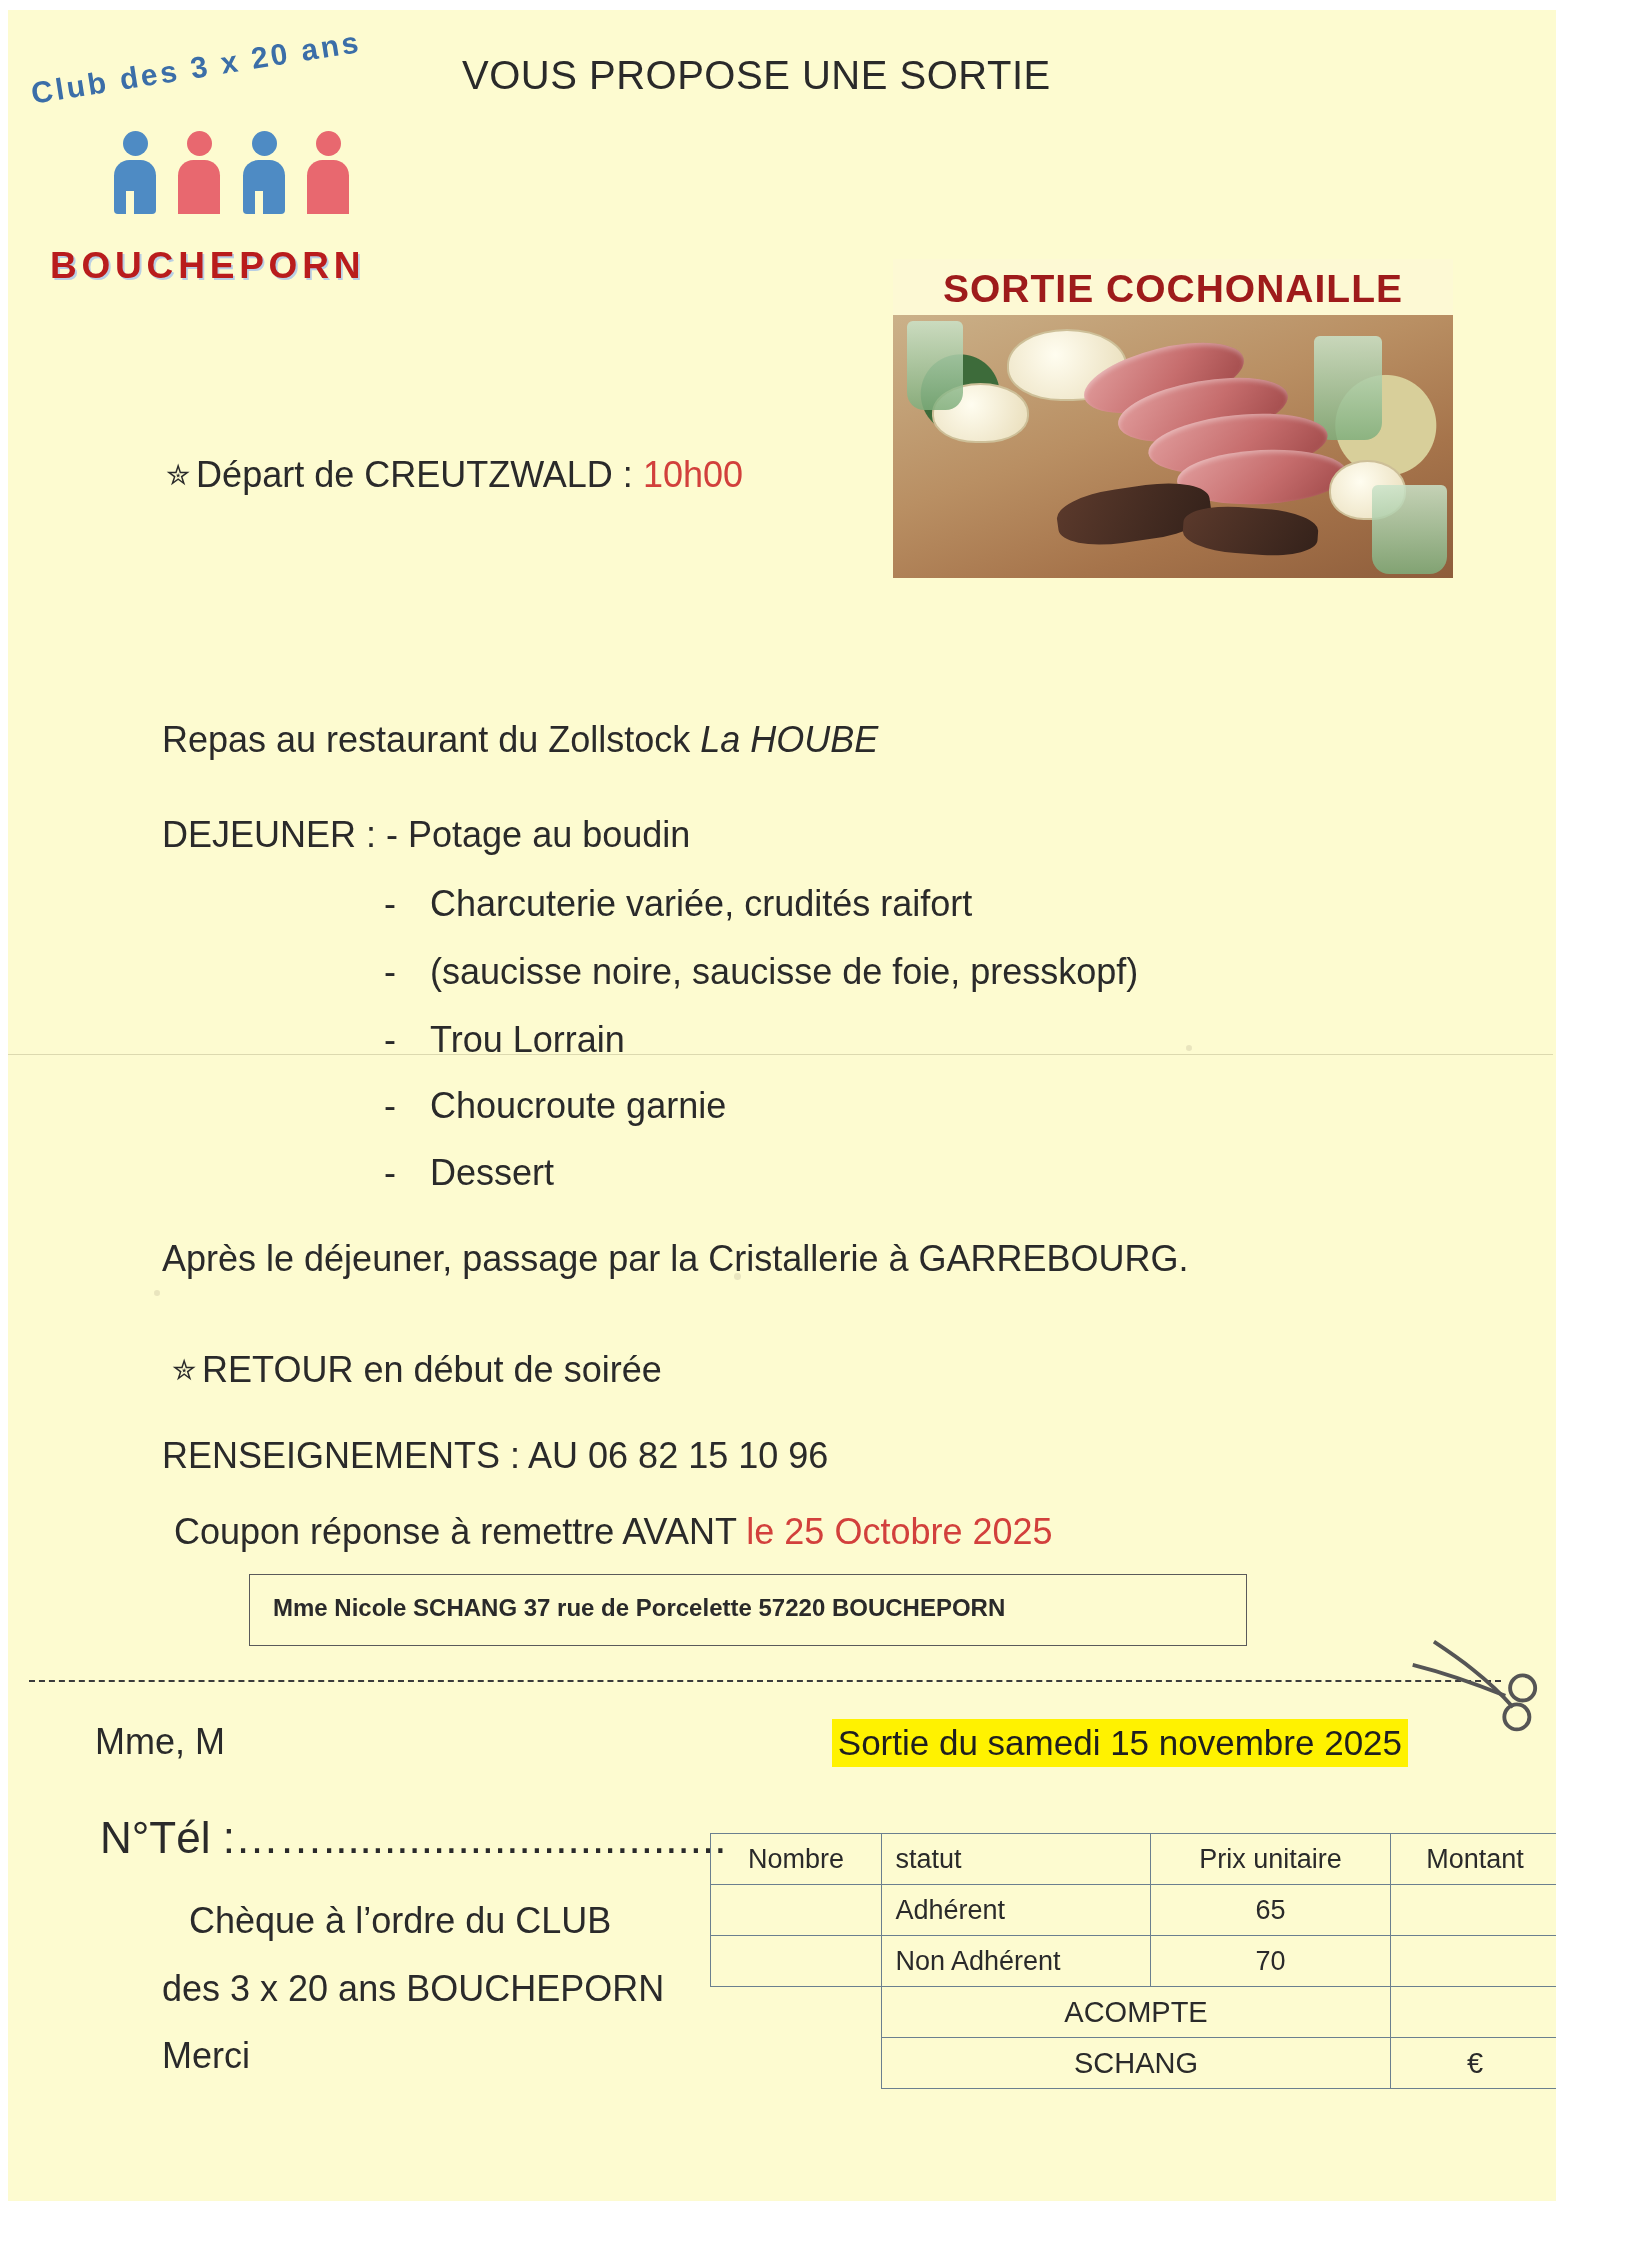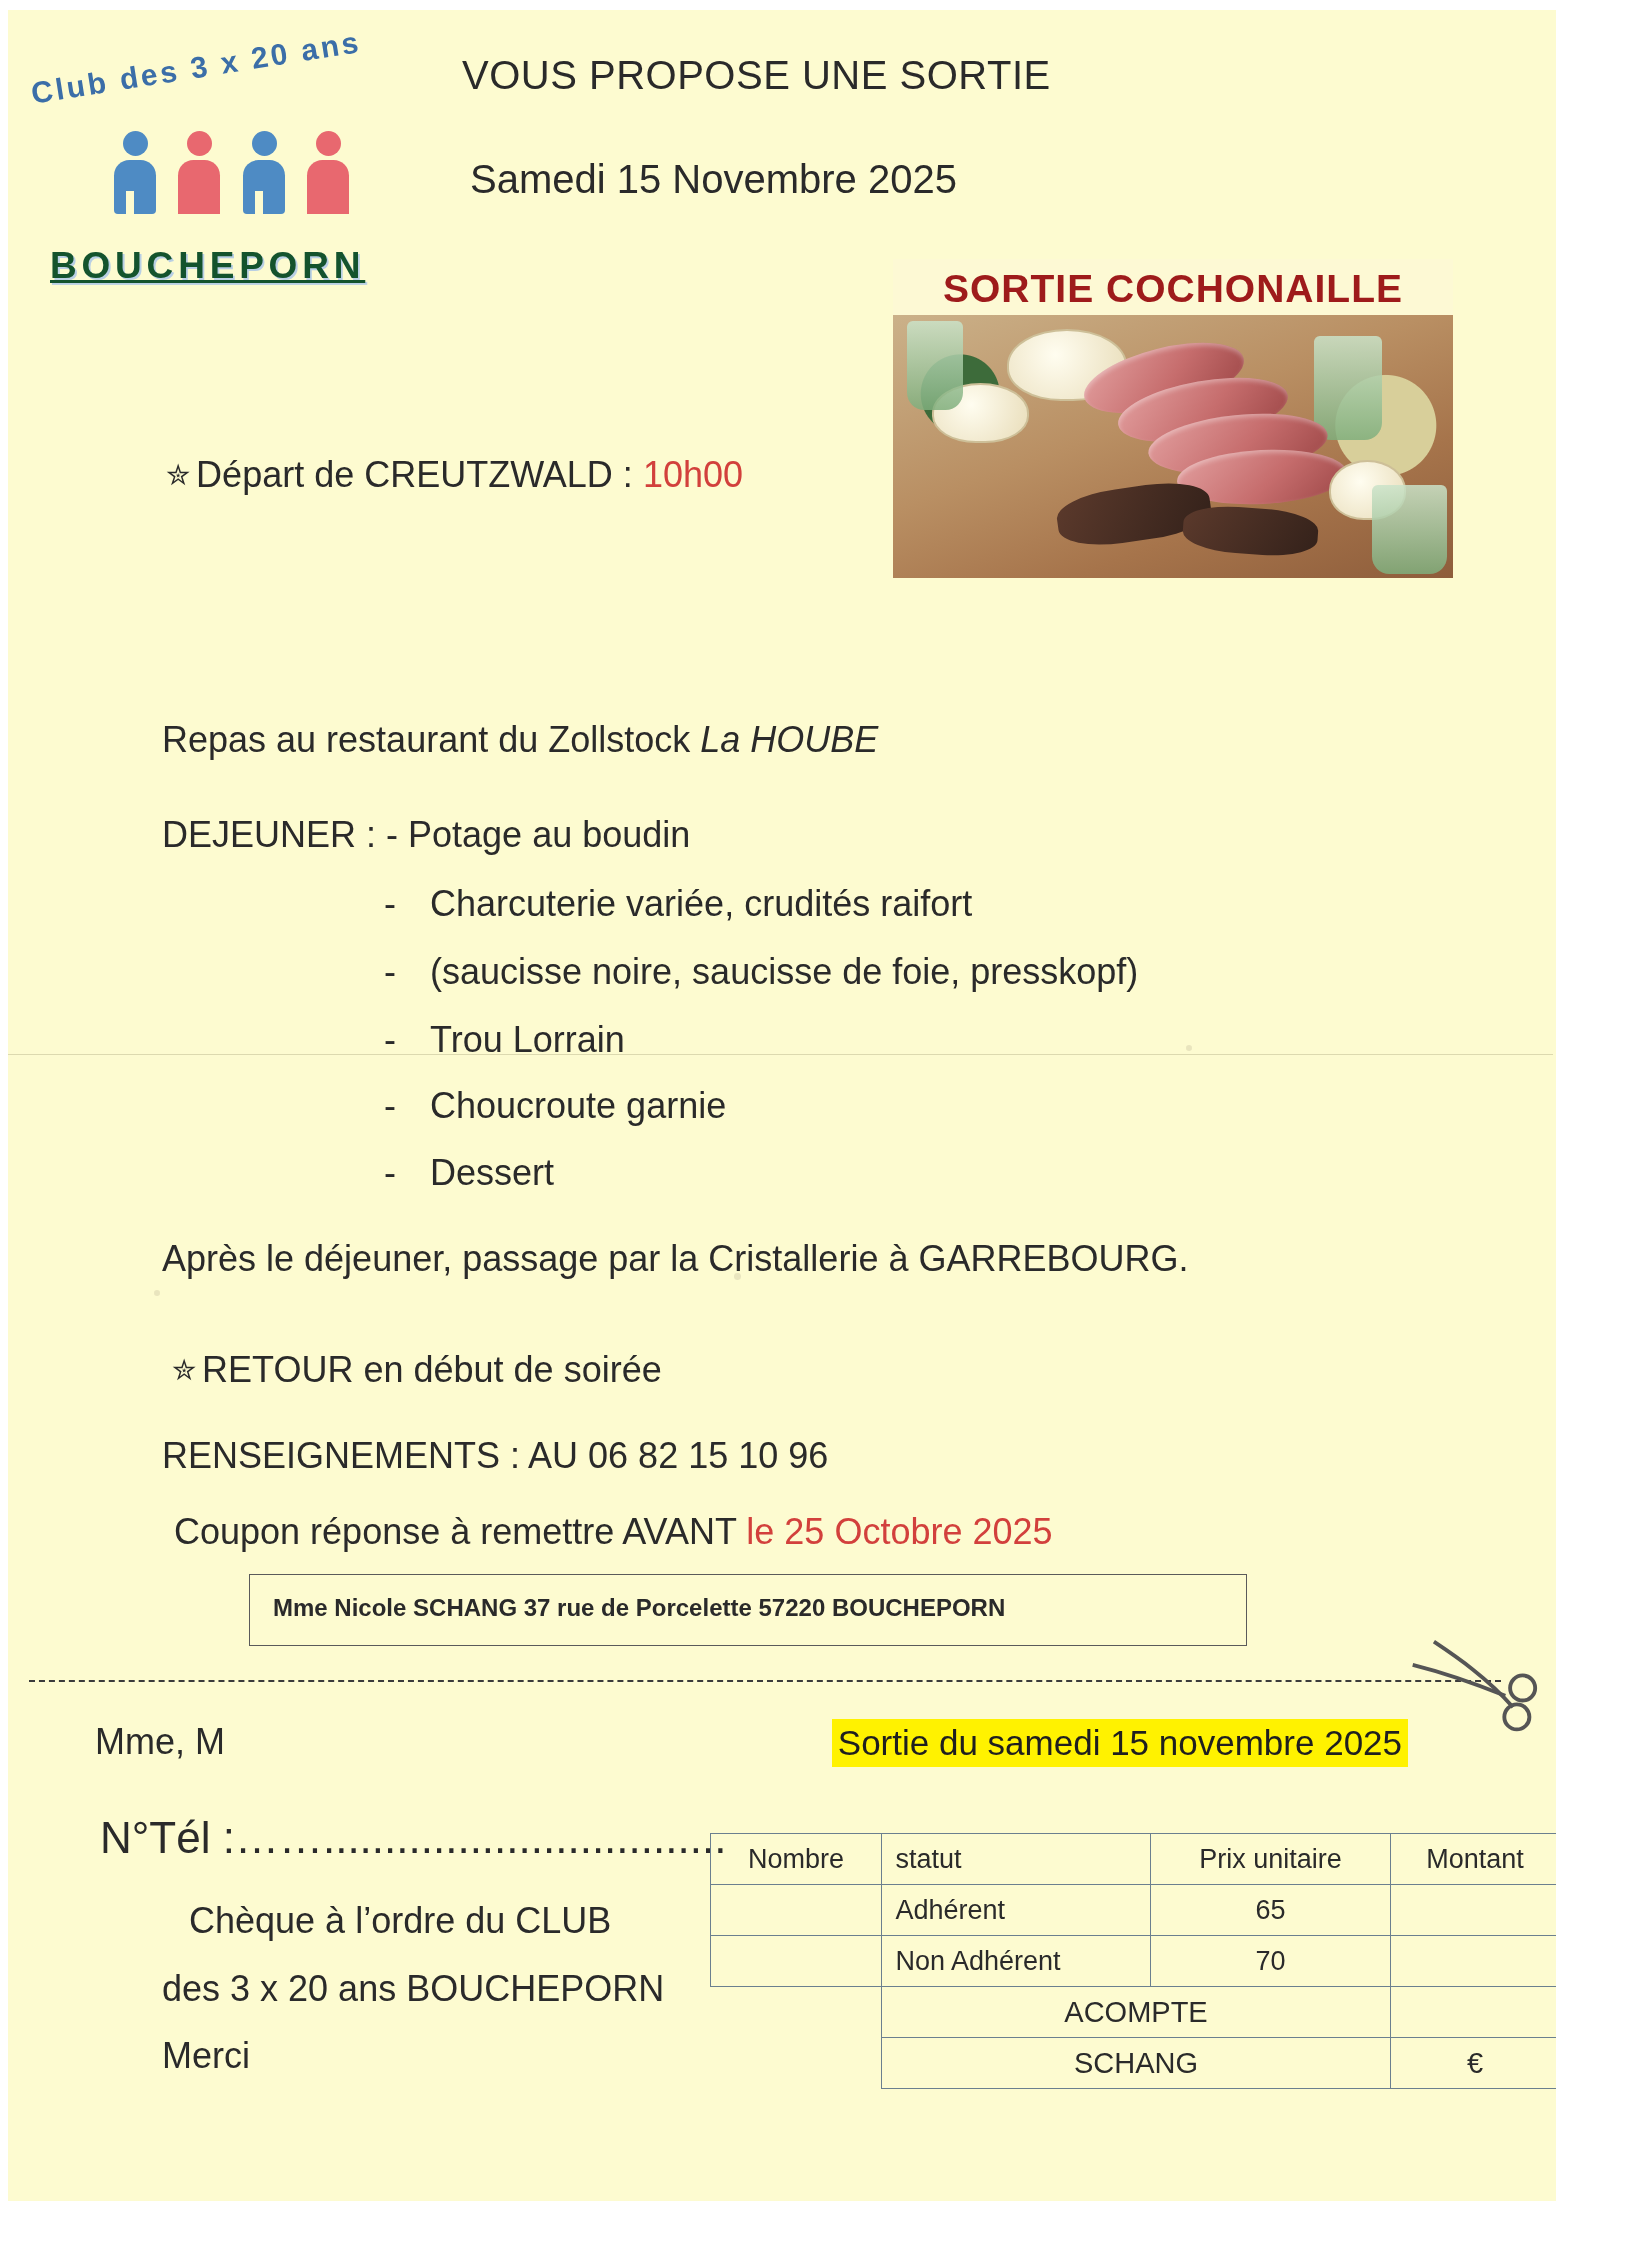--- a/index.html
+++ b/index.html
@@ -91,25 +91,24 @@
   .fig .gapL { left: 11.6px; }
   .fig.blue .head, .fig.blue .body { background: #4e8bc4; }
   .fig.red .head, .fig.red .body { background: #e8686f; }
   .fig.skirt .body { border-radius: 15.4px 15.4px 0 0; }
   .logo-town {
     position: absolute;
     left: 29px; top: 224px;
     font-size: 37px;
     font-weight: bold;
     letter-spacing: 4.8px;
-    color: #14532d;
+    color: #b91c1c;
     text-shadow: 1.9px 1.9px 0 #b9cfe4;
     font-family: "Liberation Sans", sans-serif;
     white-space: nowrap;
-    text-decoration: underline;
   }
 
   
   .h-propose {
     position: absolute;
     left: 462px; top: 53px;
     font-size: 40px;
     color: #2a2a2a;
     letter-spacing: 0.5px;
   }
@@ -345,21 +344,20 @@
       </div>
       <div class="fig red skirt" style="left:193px;top:5.8px;">
         <div class="head"></div>
         <div class="body"></div>
       </div>
     </div>
     <div class="logo-town">BOUCHEPORN</div>
   </div>
 
   <div class="line h-propose">VOUS PROPOSE UNE SORTIE</div>
-  <div class="line h-date">Samedi 15 Novembre 2025</div>
 
   <div class="photo">
     <div class="photo-title">SORTIE COCHONAILLE</div>
     <div class="photo-scene">
       <div class="bowl" style="left:114px;top:13.5px;width:116px;height:68px;"></div>
       <div class="bowl" style="left:39px;top:68px;width:93px;height:56px;"></div>
       <div class="glass" style="left:13.5px;top:5.8px;width:56px;height:89px;"></div>
       <div class="glass" style="left:421px;top:21px;width:68px;height:104px;"></div>
       <div class="meat" style="left:189px;top:33px;width:164px;height:60px;transform:rotate(-14deg);"></div>
       <div class="meat" style="left:224px;top:66px;width:172px;height:58px;transform:rotate(-10deg);"></div>

